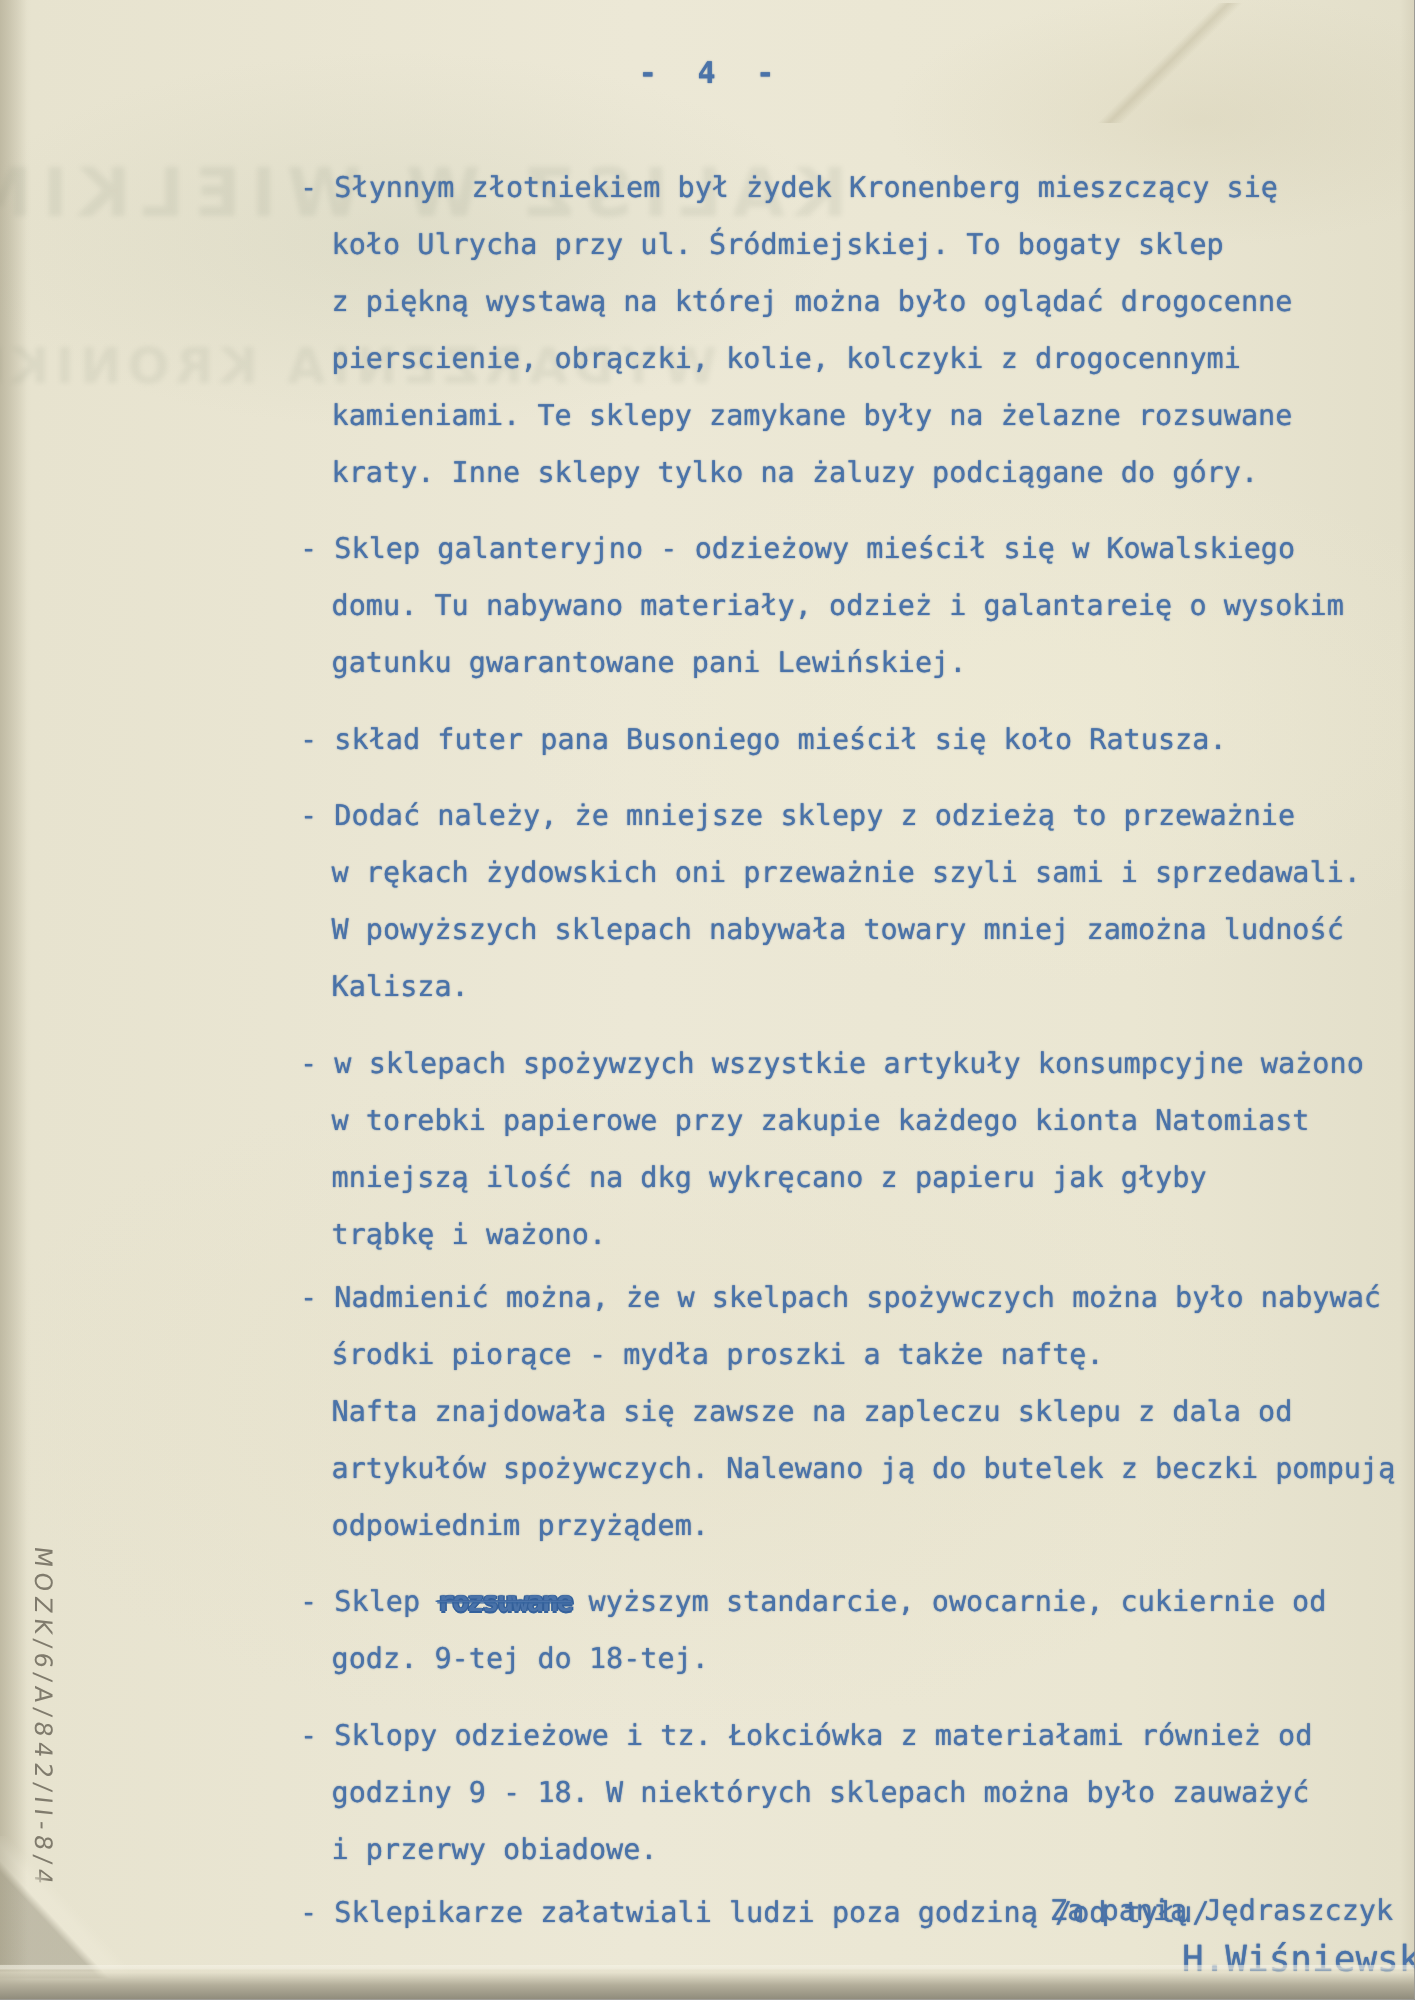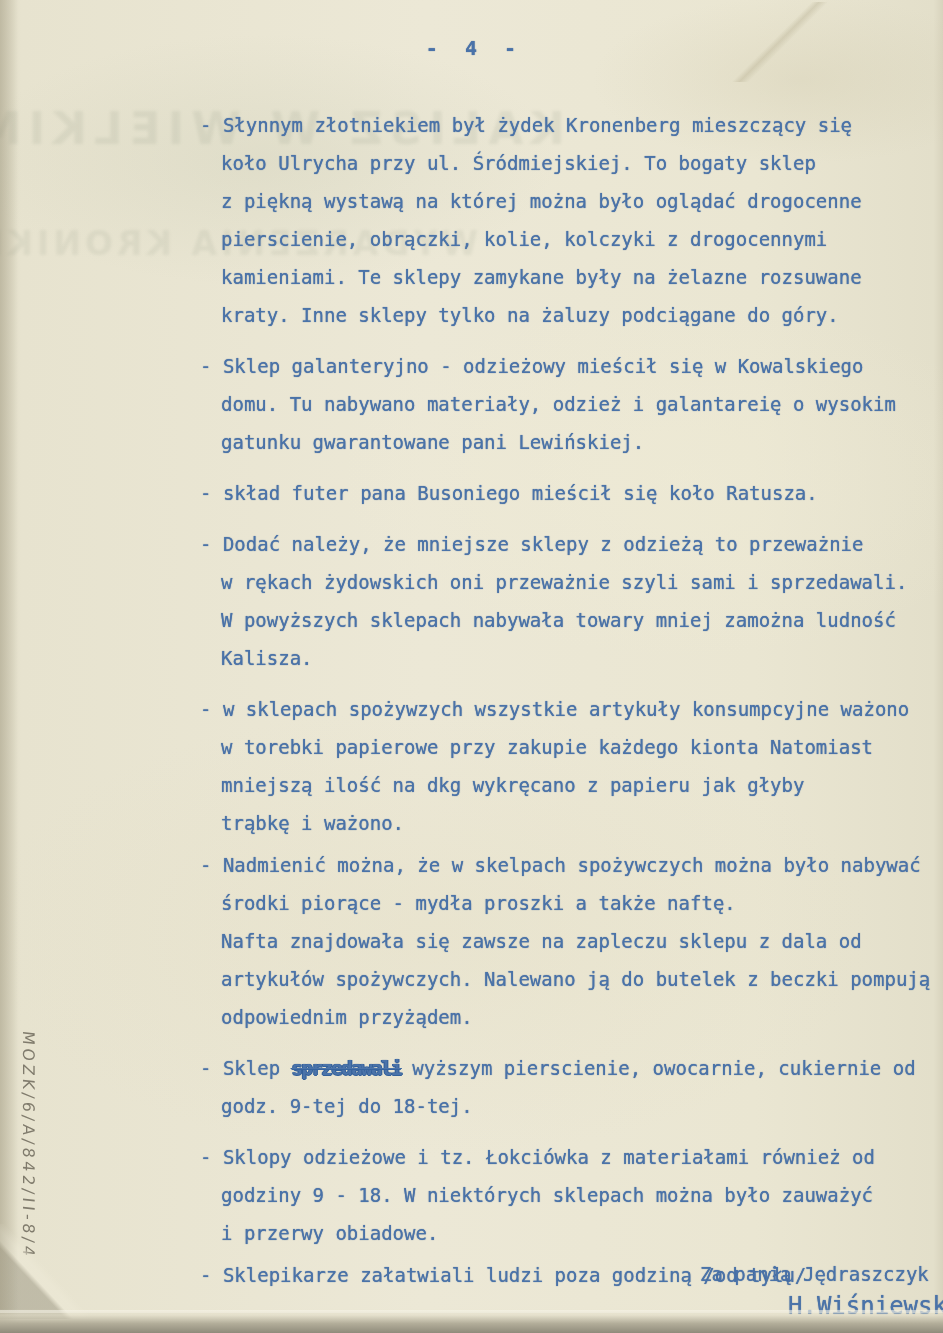--- a/index.html
+++ b/index.html
@@ -97,21 +97,21 @@
 
     <div class="bullet">
       <div class="line first">- Nadmienić można, że w skelpach spożywczych można było nabywać</div>
       <div class="line">środki piorące - mydła proszki a także naftę.</div>
       <div class="line">Nafta znajdowała się zawsze na zapleczu sklepu z dala od</div>
       <div class="line">artykułów spożywczych. Nalewano ją do butelek z beczki pompują</div>
       <div class="line">odpowiednim przyżądem.</div>
     </div>
 
     <div class="bullet">
-      <div class="line first"><span>- Sklep </span><span class="struck">sprzedawali</span><span> wyższym pierscienie, owocarnie, cukiernie od</span></div>
+      <div class="line first"><span>- Sklep </span><span class="struck">rozsuwane</span><span> wyższym standarcie, owocarnie, cukiernie od</span></div>
       <div class="line">godz. 9-tej do 18-tej.</div>
     </div>
 
     <div class="bullet tight">
       <div class="line first">- Sklopy odzieżowe i tz. Łokciówka z materiałami również od</div>
       <div class="line">godziny 9 - 18. W niektórych sklepach można było zauważyć</div>
       <div class="line">i przerwy obiadowe.</div>
     </div>
 
     <div class="bullet">

